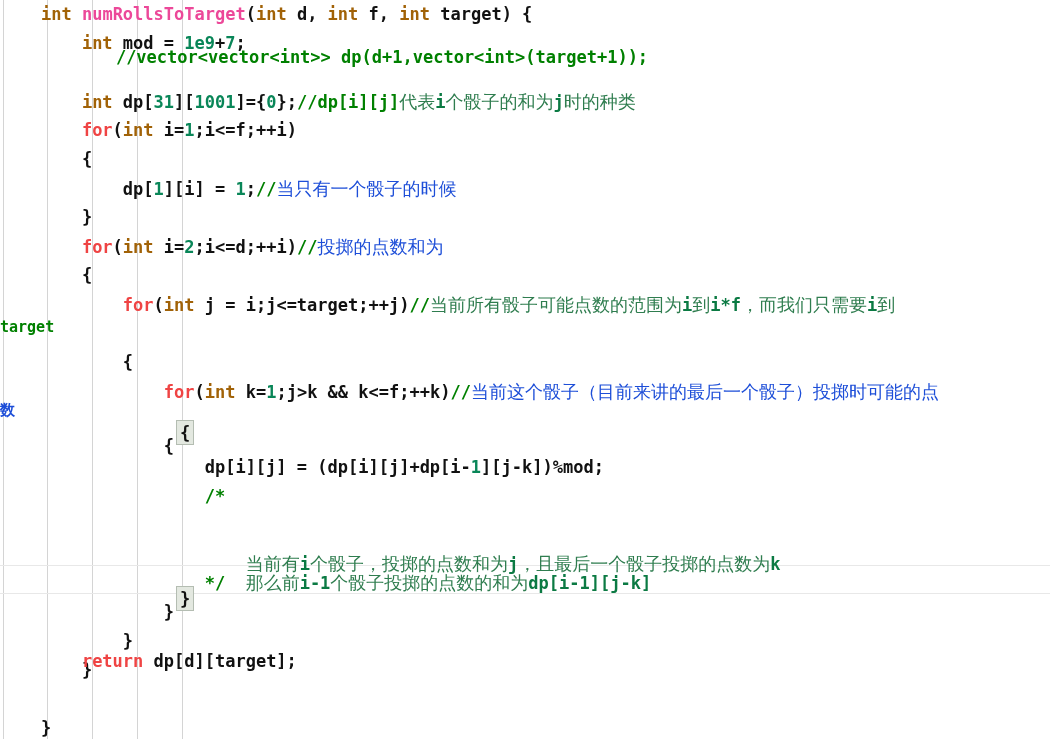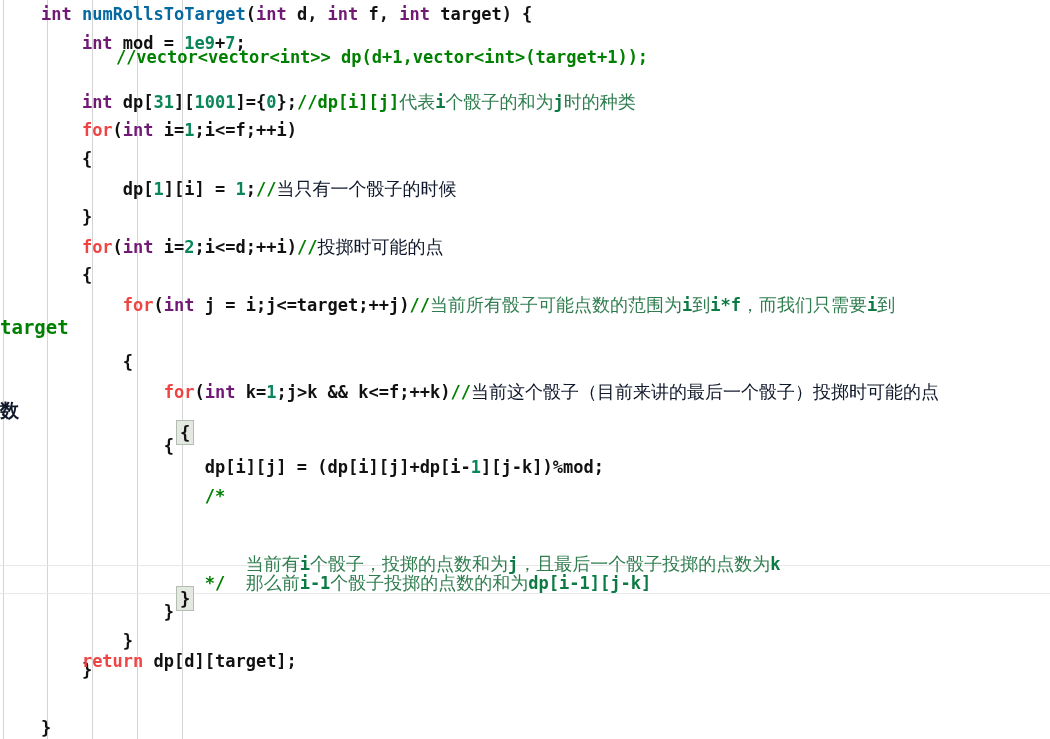--- a/index.html
+++ b/index.html
@@ -48,32 +48,32 @@
     white-space: pre;
     font-size: 17px;
     font-family: "DejaVu Sans Mono", "Liberation Mono", monospace;
     font-weight: bold;
     letter-spacing: 0px;
   }
 
   .line .txt { display: inline-block; }
 
   
-  .kw-type   { color: #701a75; }
+  .kw-type   { color: #a16207; }
   .kw-ctrl   { color: #ef4444; }
-  .ident     { color: #0369a1; }
+  .ident     { color: #ec4899; }
   .plain     { color: #111111; }
   .num       { color: #098658; }
   .cmt       { color: #008000; }
   .punct     { color: #111111; }
 
   
   .cn {
     font-family: "DejaVu Serif", "Liberation Serif", serif;
-    color: #0f172a;
+    color: #1d4ed8;
     font-weight: normal;
     font-size: 18px;
   }
   .cn-mono {
     font-family: "DejaVu Sans Mono", "Liberation Mono", monospace;
     color: #0b7a43;
     font-weight: bold;
     font-size: 17px;
   }
   .cn-dark {
@@ -81,21 +81,21 @@
     color: #2f7d4f;
     font-weight: normal;
     font-size: 18px;
   }
 
   
   .wrap-frag {
     position: absolute;
     left: 0;
     white-space: pre;
-    font-size: 19px;
+    font-size: 15px;
     font-weight: bold;
     font-family: "DejaVu Sans Mono", "Liberation Mono", monospace;
     line-height: 29px;
     height: 29px;
   }
 
   
   .brace-hl {
     position: absolute;
     background: #e3e8e0;
@@ -129,21 +129,21 @@
     </div>
   <div id="lines">
       <div class="line" style="top: 0px;"><span class="txt plain">    </span><span class="txt kw-type">int</span><span class="txt plain"> </span><span class="txt ident">numRollsToTarget</span><span class="txt punct">(</span><span class="txt kw-type">int</span><span class="txt plain"> d, </span><span class="txt kw-type">int</span><span class="txt plain"> f, </span><span class="txt kw-type">int</span><span class="txt plain"> target) {</span></div>
       <div class="line" style="top: 29px;"><span class="txt plain">        </span><span class="txt kw-type">int</span><span class="txt plain"> mod = </span><span class="txt num">1e9</span><span class="txt plain">+</span><span class="txt num">7</span><span class="txt plain">;</span></div>
       <div class="line" style="top: 43px; margin-left: 34px;"><span class="txt plain">        </span><span class="txt cmt">//vector&lt;vector&lt;int&gt;&gt; dp(d+1,vector&lt;int&gt;(target+1));</span></div>
       <div class="line" style="top: 87px;"><span class="txt plain">        </span><span class="txt kw-type">int</span><span class="txt plain"> dp[</span><span class="txt num">31</span><span class="txt plain">][</span><span class="txt num">1001</span><span class="txt plain">]={</span><span class="txt num">0</span><span class="txt plain">};</span><span class="txt cmt">//dp[i][j]</span><span class="txt cn-dark">代表</span><span class="txt cn-mono">i</span><span class="txt cn-dark">个骰子的和为</span><span class="txt cn-mono">j</span><span class="txt cn-dark">时的种</span><span class="txt cn-dark">类</span></div>
       <div class="line" style="top: 116px;"><span class="txt plain">        </span><span class="txt kw-ctrl">for</span><span class="txt punct">(</span><span class="txt kw-type">int</span><span class="txt plain"> i=</span><span class="txt num">1</span><span class="txt plain">;i&lt;=f;++i)</span></div>
       <div class="line" style="top: 145px;"><span class="txt plain">        {</span></div>
       <div class="line" style="top: 174px;"><span class="txt plain">            dp[</span><span class="txt num">1</span><span class="txt plain">][i] = </span><span class="txt num">1</span><span class="txt plain">;</span><span class="txt cmt">//</span><span class="txt cn">当只有一个骰子的时候</span></div>
       <div class="line" style="top: 203px;"><span class="txt plain">        }</span></div>
-      <div class="line" style="top: 232px;"><span class="txt plain">        </span><span class="txt kw-ctrl">for</span><span class="txt punct">(</span><span class="txt kw-type">int</span><span class="txt plain"> i=</span><span class="txt num">2</span><span class="txt plain">;i&lt;=d;++i)</span><span class="txt cmt">//</span><span class="txt cn">投掷时可能的点</span></div>
+      <div class="line" style="top: 232px;"><span class="txt plain">        </span><span class="txt kw-ctrl">for</span><span class="txt punct">(</span><span class="txt kw-type">int</span><span class="txt plain"> i=</span><span class="txt num">2</span><span class="txt plain">;i&lt;=d;++i)</span><span class="txt cmt">//</span><span class="txt cn">投掷的点数和为</span></div>
       <div class="line" style="top: 261px;"><span class="txt plain">        {</span></div>
       <div class="line" style="top: 290px;"><span class="txt plain">            </span><span class="txt kw-ctrl">for</span><span class="txt punct">(</span><span class="txt kw-type">int</span><span class="txt plain"> j = i;j&lt;=target;++j)</span><span class="txt cmt">//</span><span class="txt cn-dark">当前所有骰子可能点数的范围为</span><span class="txt cn-mono">i</span><span class="txt cn-dark">到</span><span class="txt cn-mono">i*f</span><span class="txt cn-dark">，而我们只需要</span><span class="txt cn-mono">i</span><span class="txt cn-dark">到</span></div>
       <div class="line" style="top: 348px;"><span class="txt plain">            {</span></div>
       <div class="line" style="top: 377px;"><span class="txt plain">                </span><span class="txt kw-ctrl">for</span><span class="txt punct">(</span><span class="txt kw-type">int</span><span class="txt plain"> k=</span><span class="txt num">1</span><span class="txt plain">;j&gt;k &amp;&amp; k&lt;=f;++k)</span><span class="txt cmt">//</span><span class="txt cn">当前这个骰子（目前来讲的最后一个骰子）投掷时可能的点</span></div>
       <div class="line" style="top: 432px;"><span class="txt plain">                {</span></div>
       <div class="line" style="top: 453px;"><span class="txt plain">                    dp[i][j] = (dp[i][j]+dp[i-</span><span class="txt num">1</span><span class="txt plain">][j-k])%mod;</span></div>
       <div class="line" style="top: 482px;"><span class="txt plain">                    </span><span class="txt cmt">/*</span></div>
       <div class="line" style="top: 509px; margin-top: 40px;"><span class="txt plain">                        </span><span class="txt cn-dark">当前有</span><span class="txt cn-mono">i</span><span class="txt cn-dark">个骰子，投掷的点数和为</span><span class="txt cn-mono">j</span><span class="txt cn-dark">，且最后一个骰子投掷的点数为</span><span class="txt cn-mono">k</span></div>
       <div class="line" style="top: 540px; margin-top: 28px;"><span class="txt plain">                        </span><span class="txt cn-dark">那么前</span><span class="txt cn-mono">i-1</span><span class="txt cn-dark">个骰子投掷的点数的和为</span><span class="txt cn-mono">dp[i-1][j-k]</span></div>
       <div class="line" style="top: 569px;"><span class="txt plain">                    </span><span class="txt cmt">*/</span></div>

